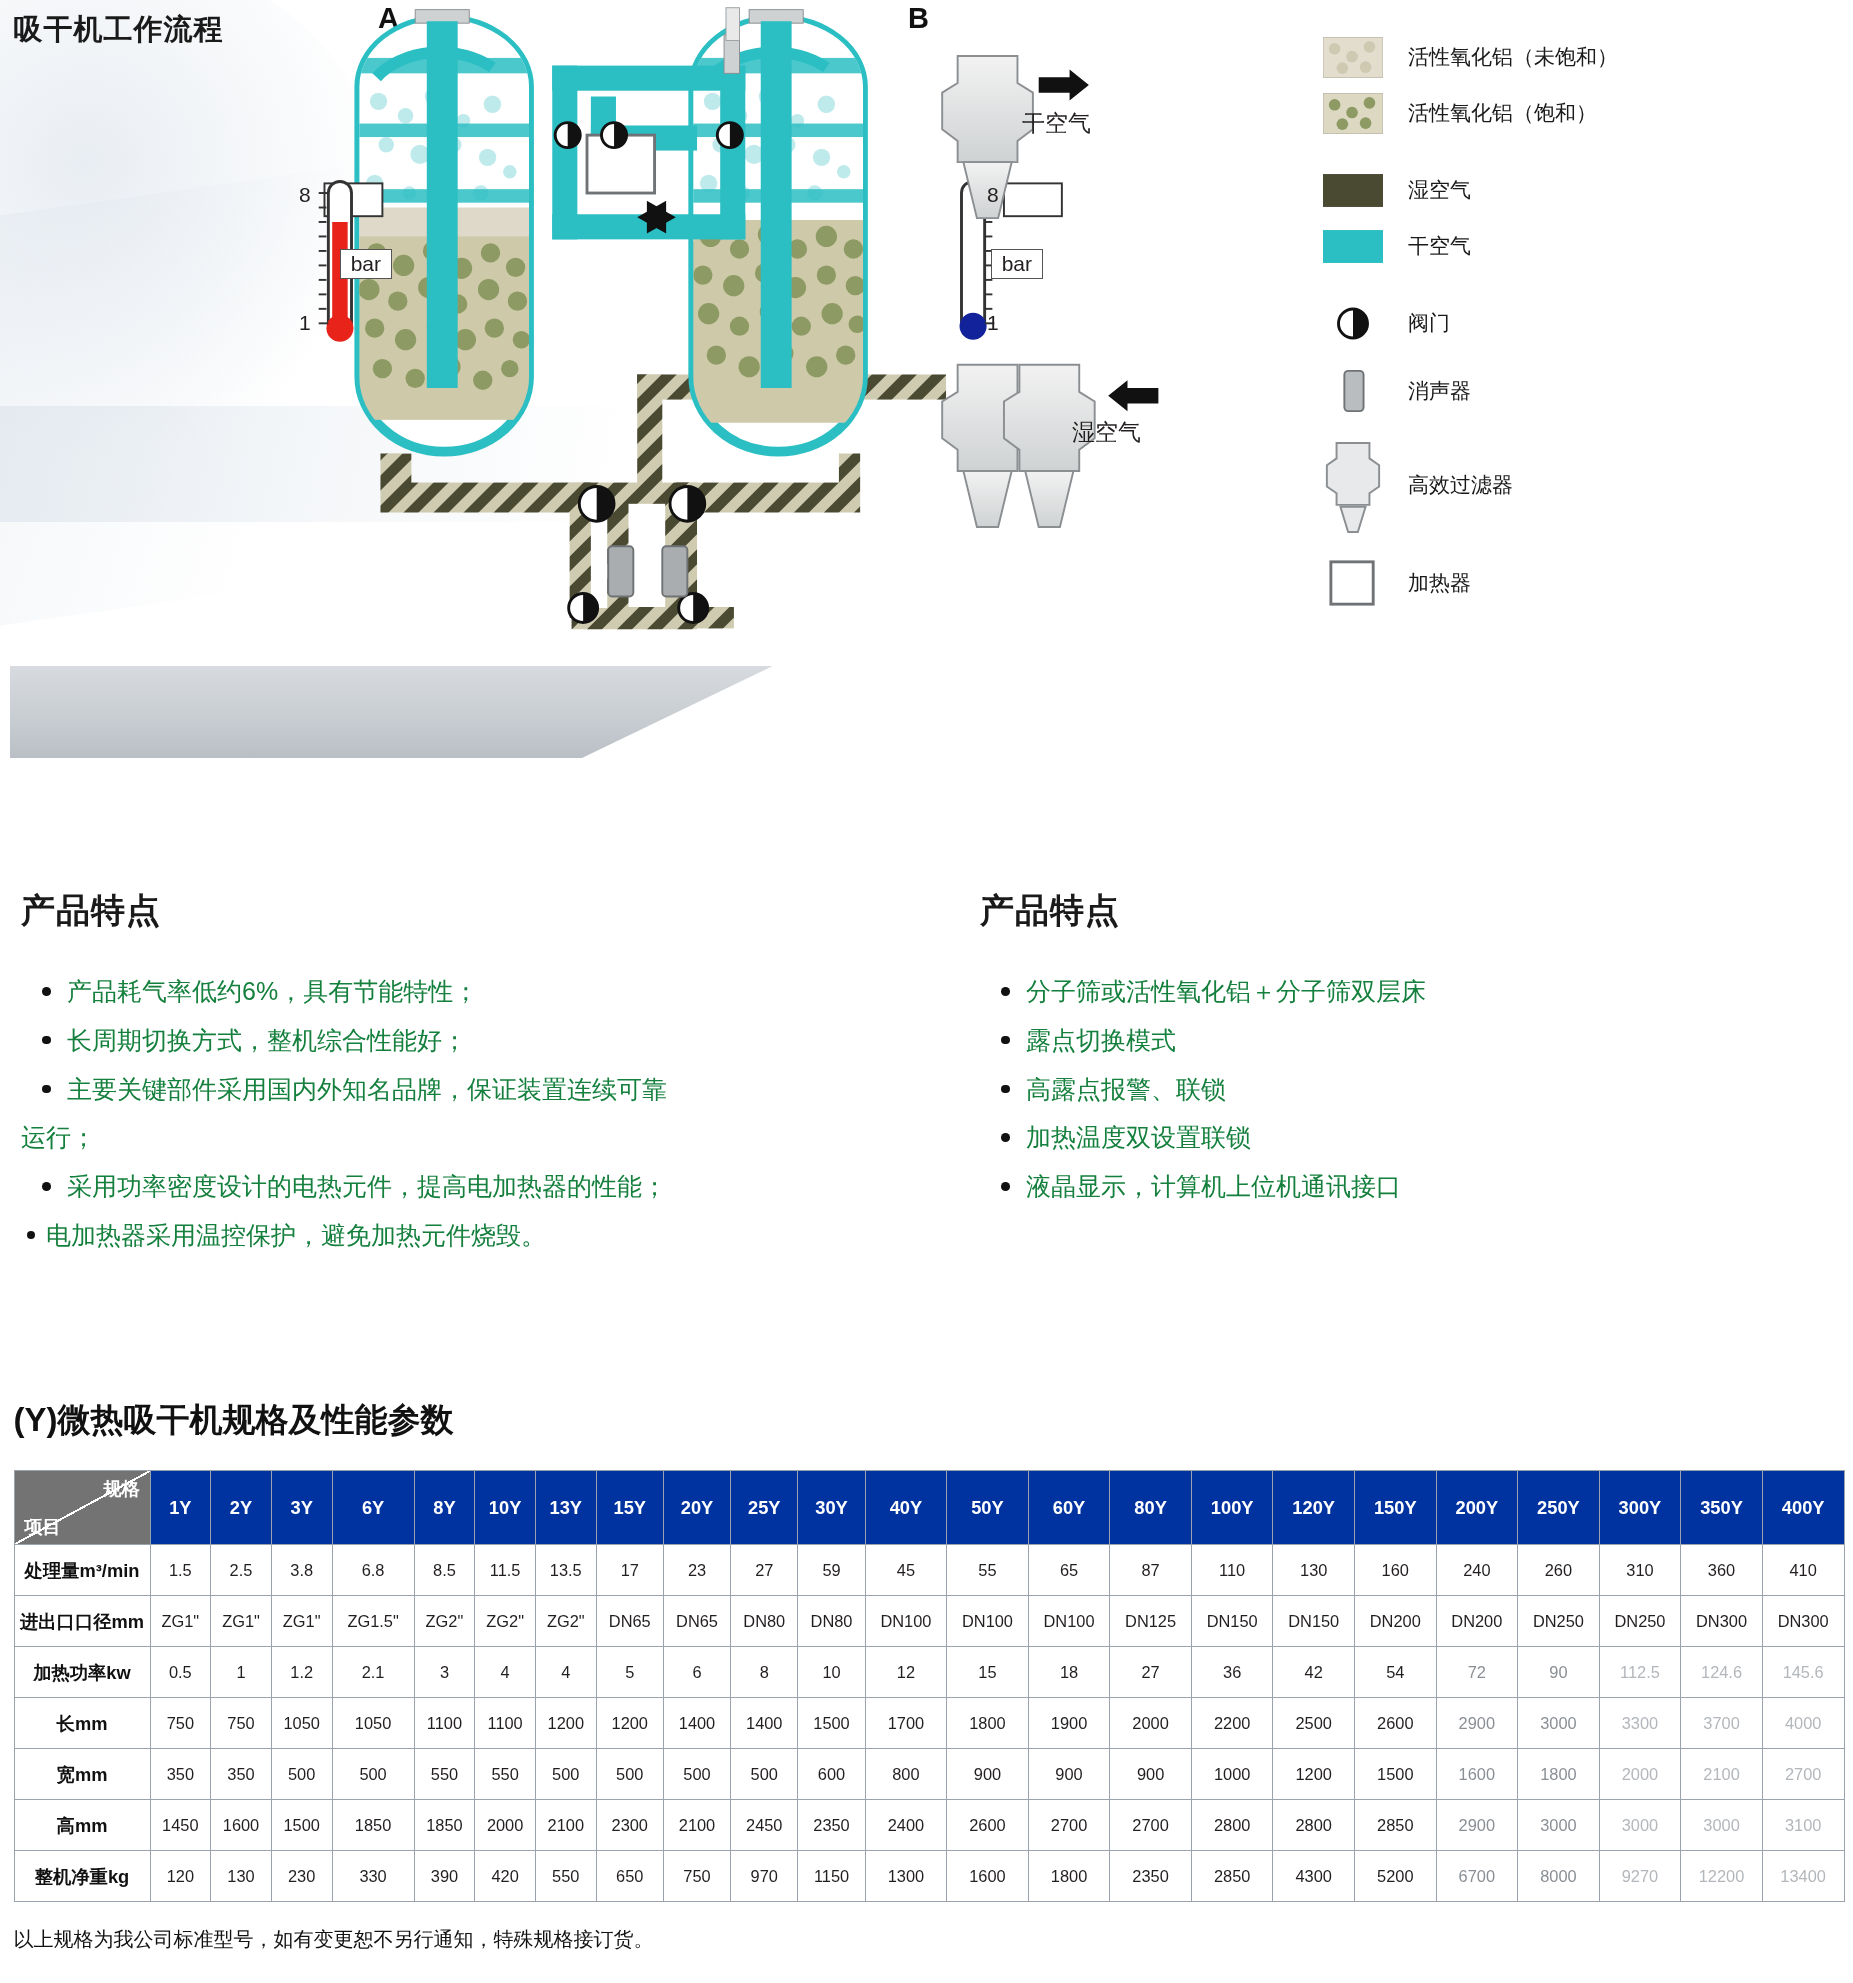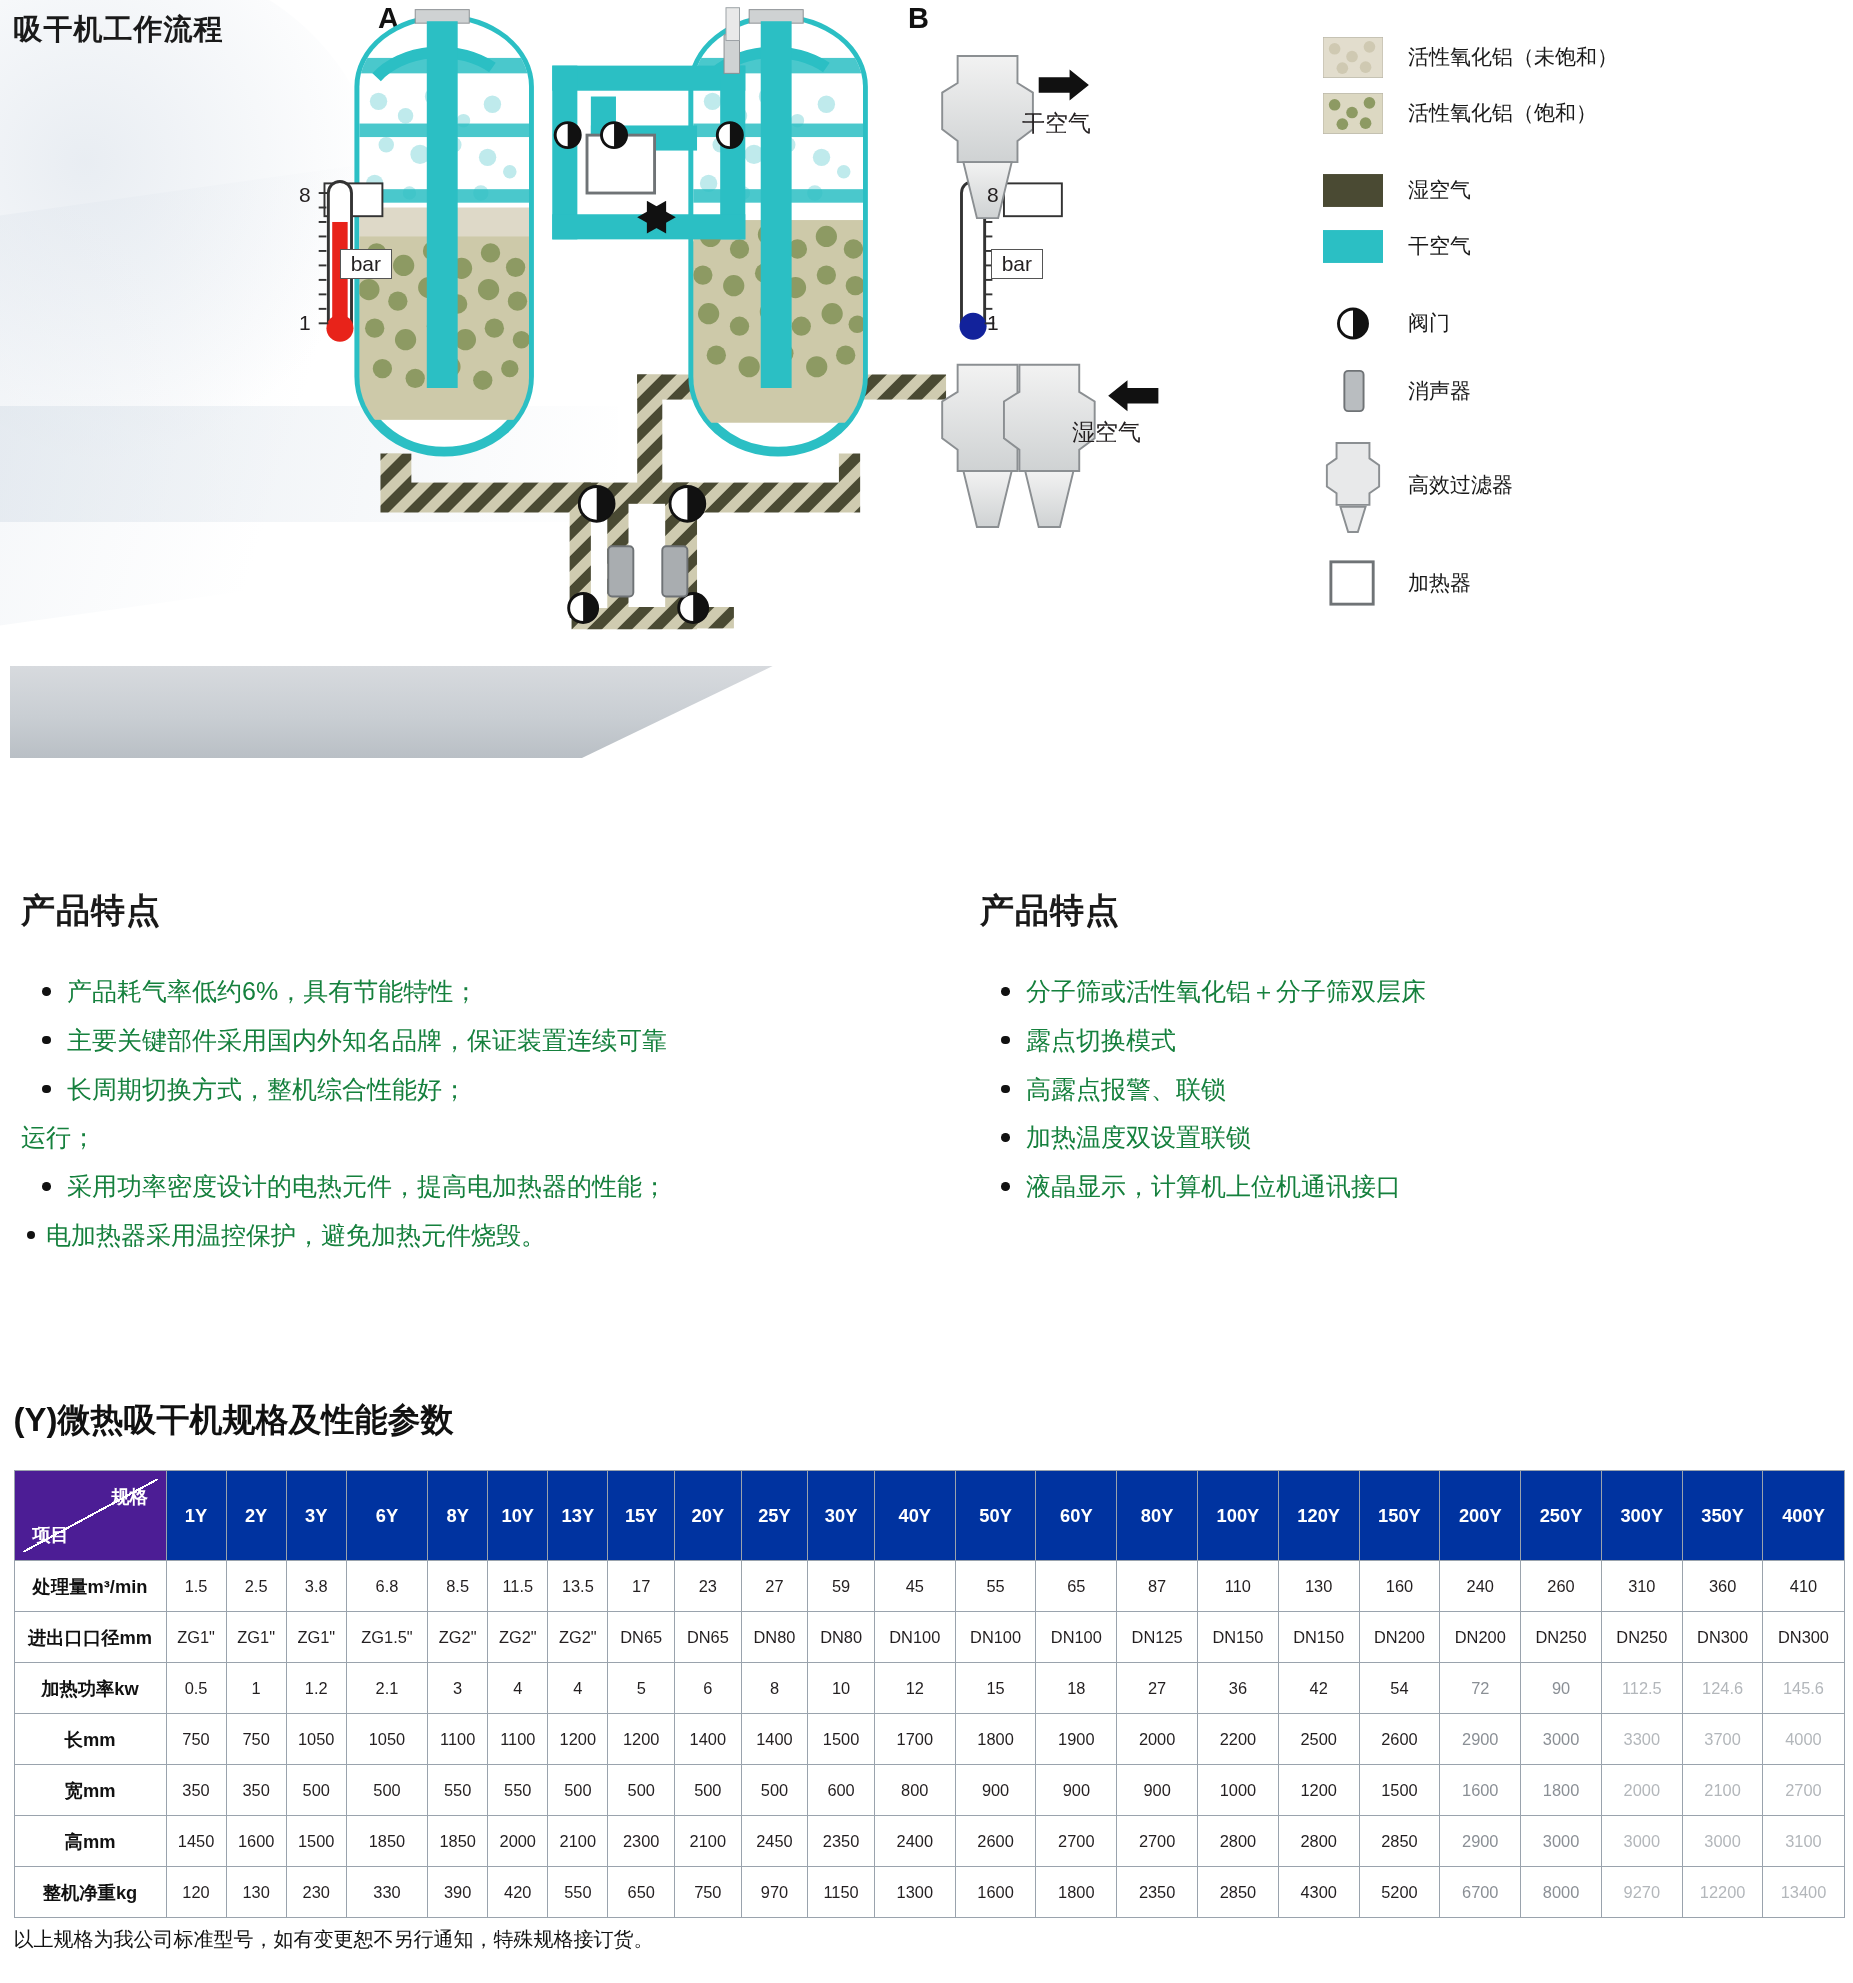--- a/index.html
+++ b/index.html
@@ -60,21 +60,21 @@
     font-size:16.4px;
   }
   table.spec th,table.spec td{
     border:1px solid #9aa3ad;text-align:center;vertical-align:middle;
     padding:0;height:50px;
   }
   table.spec thead th{
     background:#0033a0;color:#ffffff;font-weight:700;font-size:18.3px;height:73px;
   }
   table.spec thead th.corner{
-    background:#4c1d95;position:relative;width:135px;padding:8px;
+    background:#737373;position:relative;width:135px;padding:0;
   }
   .corner-inner{position:relative;width:100%;height:73px;}
   .corner-inner .diag{
     position:absolute;left:0;top:0;width:100%;height:100%;
     background:linear-gradient(to right bottom,transparent calc(50% - 1px),#ffffff calc(50% - 1px),#ffffff calc(50% + 1px),transparent calc(50% + 1px));
   }
   .corner-inner .tr{position:absolute;right:9.7px;top:4.8px;font-size:18.3px;}
   .corner-inner .bl{position:absolute;left:9.7px;bottom:4.8px;font-size:18.3px;}
   table.spec td.rowhead{font-weight:700;font-size:18.3px;background:#ffffff;color:#111;}
   table.spec td.fade1{color:#8a8f95;border-radius:21px;}
@@ -445,22 +445,22 @@
       </div>
     </div>
   </div>
 
   <div class="banner"></div>
 
   <div class="feat-col" style="left:21px;top:888px;width:908px;">
     <div class="feat-h">产品特点</div>
     <ul class="feat-list">
       <li>产品耗气率低约6%，具有节能特性；</li>
+      <li>长周期切换方式，整机综合性能好；</li>
       <li> 主要关键部件采用国内外知名品牌，保证装置连续可靠</li>
-      <li>长周期切换方式，整机综合性能好；</li>
       <li class="nobullet">运行；</li>
       <li>采用功率密度设计的电热元件，提高电加热器的性能；</li>
       <li class="tightdot">电加热器采用温控保护，避免加热元件烧毁。</li>
     </ul>
   </div>
 
   <div class="feat-col" style="left:980px;top:888px;width:850px;">
     <div class="feat-h">产品特点</div>
     <ul class="feat-list">
       <li>分子筛或活性氧化铝＋分子筛双层床</li>

